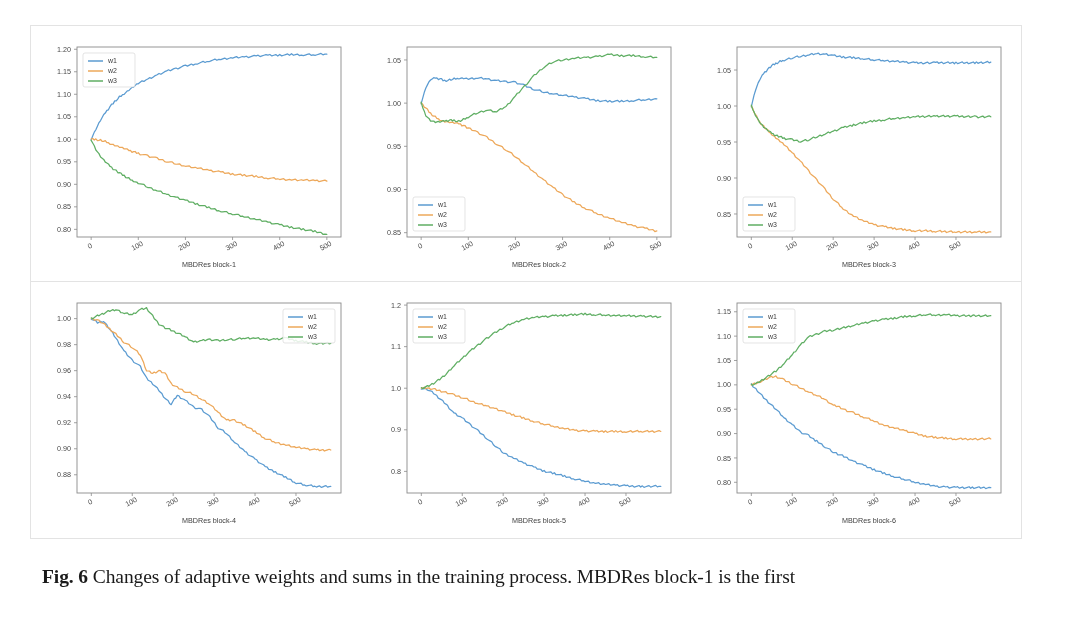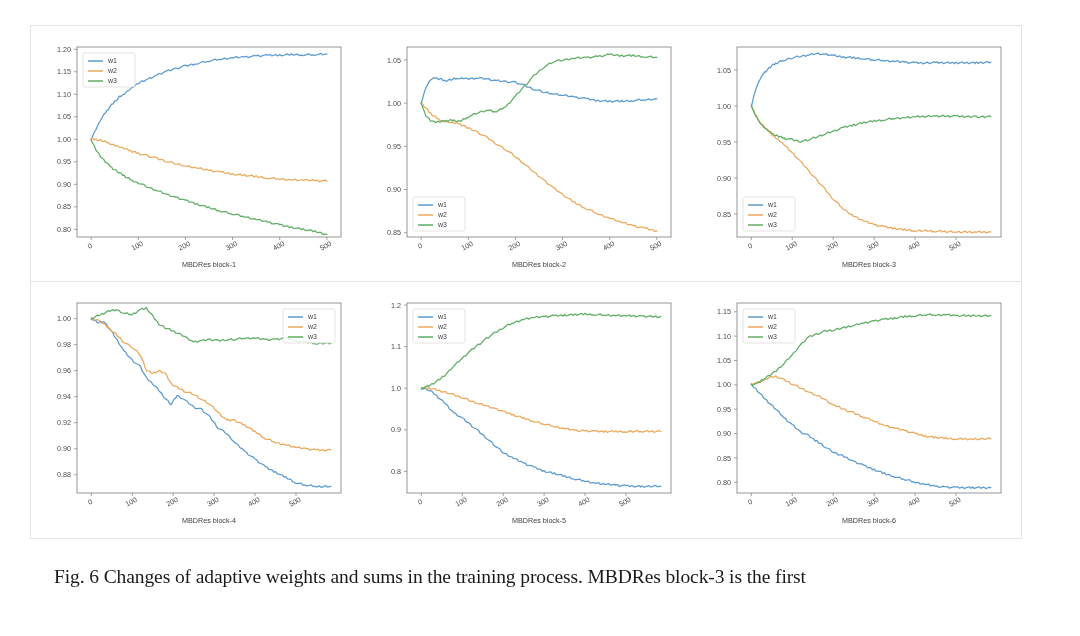--- a/index.html
+++ b/index.html
@@ -30,21 +30,21 @@
 
   .chart-svg{display:block;}
 
   .caption{
     position:absolute;left:42px;top:566px;width:1000px;
     font-family:"Liberation Serif", serif;
     font-size:19.5px;color:#1a1a1a;
     letter-spacing:-0.1px;
     white-space:nowrap;
   }
-  .caption .fig-label{font-weight:normal;margin-left:12px;}
+  .caption .fig-label{font-weight:bold;}
 
   
   .tick-text{font-family:"Liberation Sans", sans-serif;font-size:7.2px;fill:#4a4a4a;}
   .xlabel-text{font-family:"Liberation Sans", sans-serif;font-size:7.2px;fill:#3d3d3d;}
   .legend-text{font-family:"Liberation Sans", sans-serif;font-size:7px;fill:#3d3d3d;}
   .legend-box{fill:#ffffff;fill-opacity:0.85;stroke:#d8d8d8;stroke-width:0.7;}
   .axis-frame{fill:none;stroke:#8a8a8a;stroke-width:0.9;}
   .tick-mark{stroke:#8a8a8a;stroke-width:0.8;}
   .series-line{fill:none;stroke-width:1.25;stroke-linejoin:round;stroke-linecap:round;}
 </style>
@@ -313,16 +313,16 @@
               <line x1="51" y1="46" x2="66" y2="46" stroke="#5fae63" stroke-width="1.5"></line>
               <text x="71" y="48.4" class="legend-text">w3</text>
             </g>
           </svg>
         </div>
     </div>
   </div>
 
   <div class="caption">
     <span class="fig-label">Fig. 6</span>
-    <span>Changes of adaptive weights and sums in the training process. MBDRes block-3 is the first</span>
+    <span>Changes of adaptive weights and sums in the training process. MBDRes block-1 is the first</span>
   </div>
 
 </div>
 
 </body></html>

